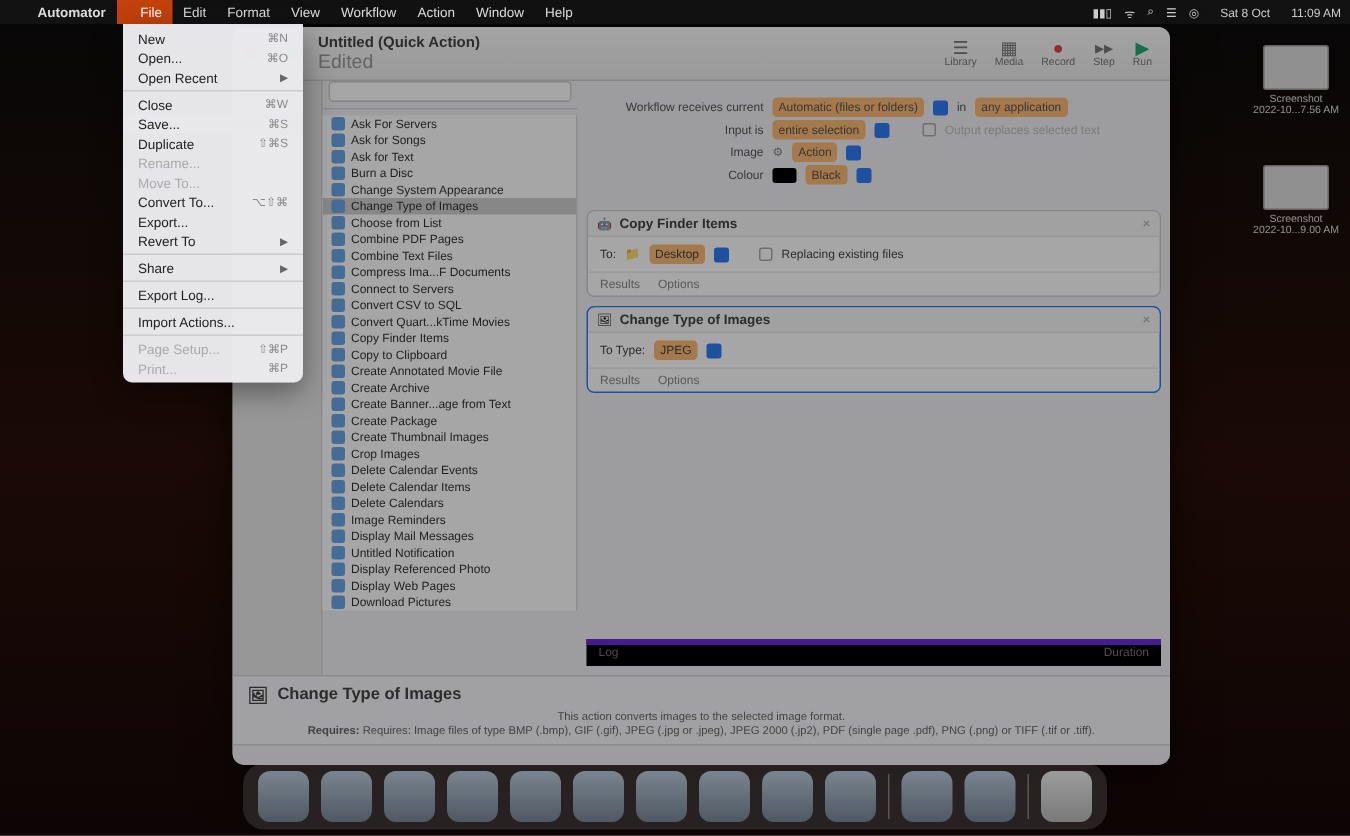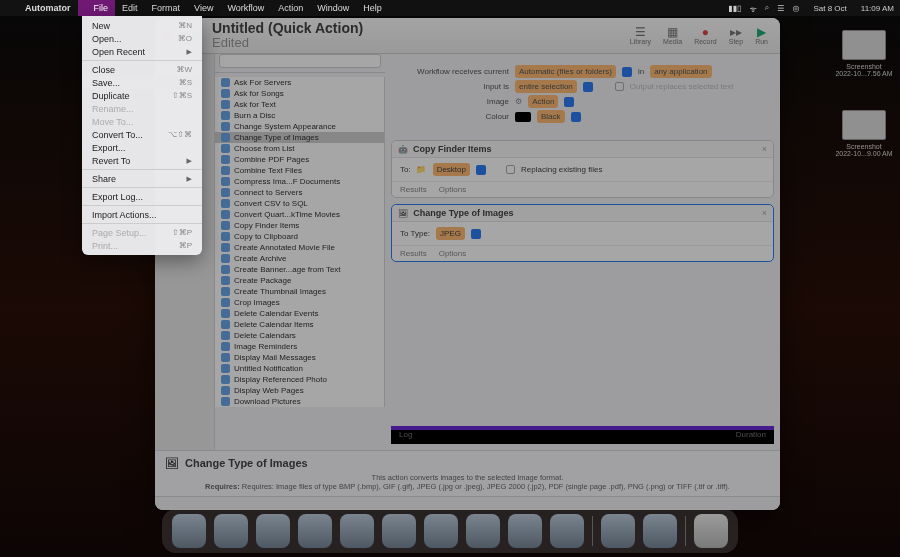--- a/index.html
+++ b/index.html
@@ -6,42 +6,42 @@
 body { width: 900px; height: 557px; background: #1a1a1a; overflow: hidden; position: relative; }
 
 
 .wallpaper { position:absolute; inset:0; background: linear-gradient(180deg,#0b0b0b 0%, #2a1008 55%, #140808 100%); }
 
 
 .menubar { position:absolute; top:0; left:0; right:0; height:16px; background: rgba(20,20,20,.85); display:flex; align-items:center; font-size:9px; color:#ddd; padding:0 6px; gap:0; z-index:30;}
 .apple { width:12px; text-align:center; }
 .menubar .mitem { padding:0 7px; height:16px; display:flex; align-items:center;}
 .menubar .mitem.app { font-weight:600; }
-.menubar .mitem.open { background:#701a75; color:#fff;padding-left:16px; }
+.menubar .mitem.open { background:#c2410c; color:#fff;padding-left:16px; }
 .menubar .spacer { flex:1; }
 .statusicons { display:flex; gap:8px; align-items:center; font-size:8px; color:#ccc;}
 .clock { margin-left:6px; }
 
 
 .desktopfile { position:absolute; width:60px; text-align:center; font-size:7px; color:#ddd; }
 .desktopfile .thumb { width:44px; height:30px; background:#ddd; margin:0 auto 3px; border-radius:2px; border:1px solid #999;}
 .desktopfile.f1 { top:30px; right:6px;}
 .desktopfile.f2 { top:110px; right:6px;}
 
 
 .win { position:absolute; top:18px; left:155px; width:625px; height:492px; background:#f2f2f4; border-radius:8px; box-shadow:0 10px 30px rgba(0,0,0,.5); display:flex; flex-direction:column; overflow:hidden; z-index:5;}
 .overlay-dim { position:absolute; inset:0; background:rgba(0,0,0,.35); z-index:20; pointer-events:none;}
 
 
 .titlebar { height:36px; background:linear-gradient(#fcfcfc,#ececec); border-bottom:1px solid #ccc; display:flex; align-items:center; padding:0 8px; gap:4px;}
 .traffics { display:flex; gap:5px; margin-right:8px;}
 .traffics span{ width:9px; height:9px; border-radius:50%; display:block;}
 .traffics .r{background:#fe5f57;} .traffics .y{background:#febc2e;} .traffics .g{background:#28c840;}
 .titlestack { flex:0 0 auto; display:flex; flex-direction:column; line-height:1.1;}
-.titlestack .t{ font-size:14px; font-weight:600; color:#444;}
+.titlestack .t{ font-size:10px; font-weight:600; color:#444;}
 .titlestack .s{ font-size:13px; color:#999;}
 .toolspacer{flex:1;}
 .toolicons{display:flex; gap:4px; align-items:center;}
 .tico{display:flex; flex-direction:column; align-items:center; font-size:7px; color:#777; padding:0 4px;}
 .tico .glyph{font-size:12px; line-height:1;}
 .tico.rec .glyph{color:#d44;}
 .tico.run .glyph{color:#2a7;}
 
 
 .wbody{flex:1; display:flex; min-height:0;}

